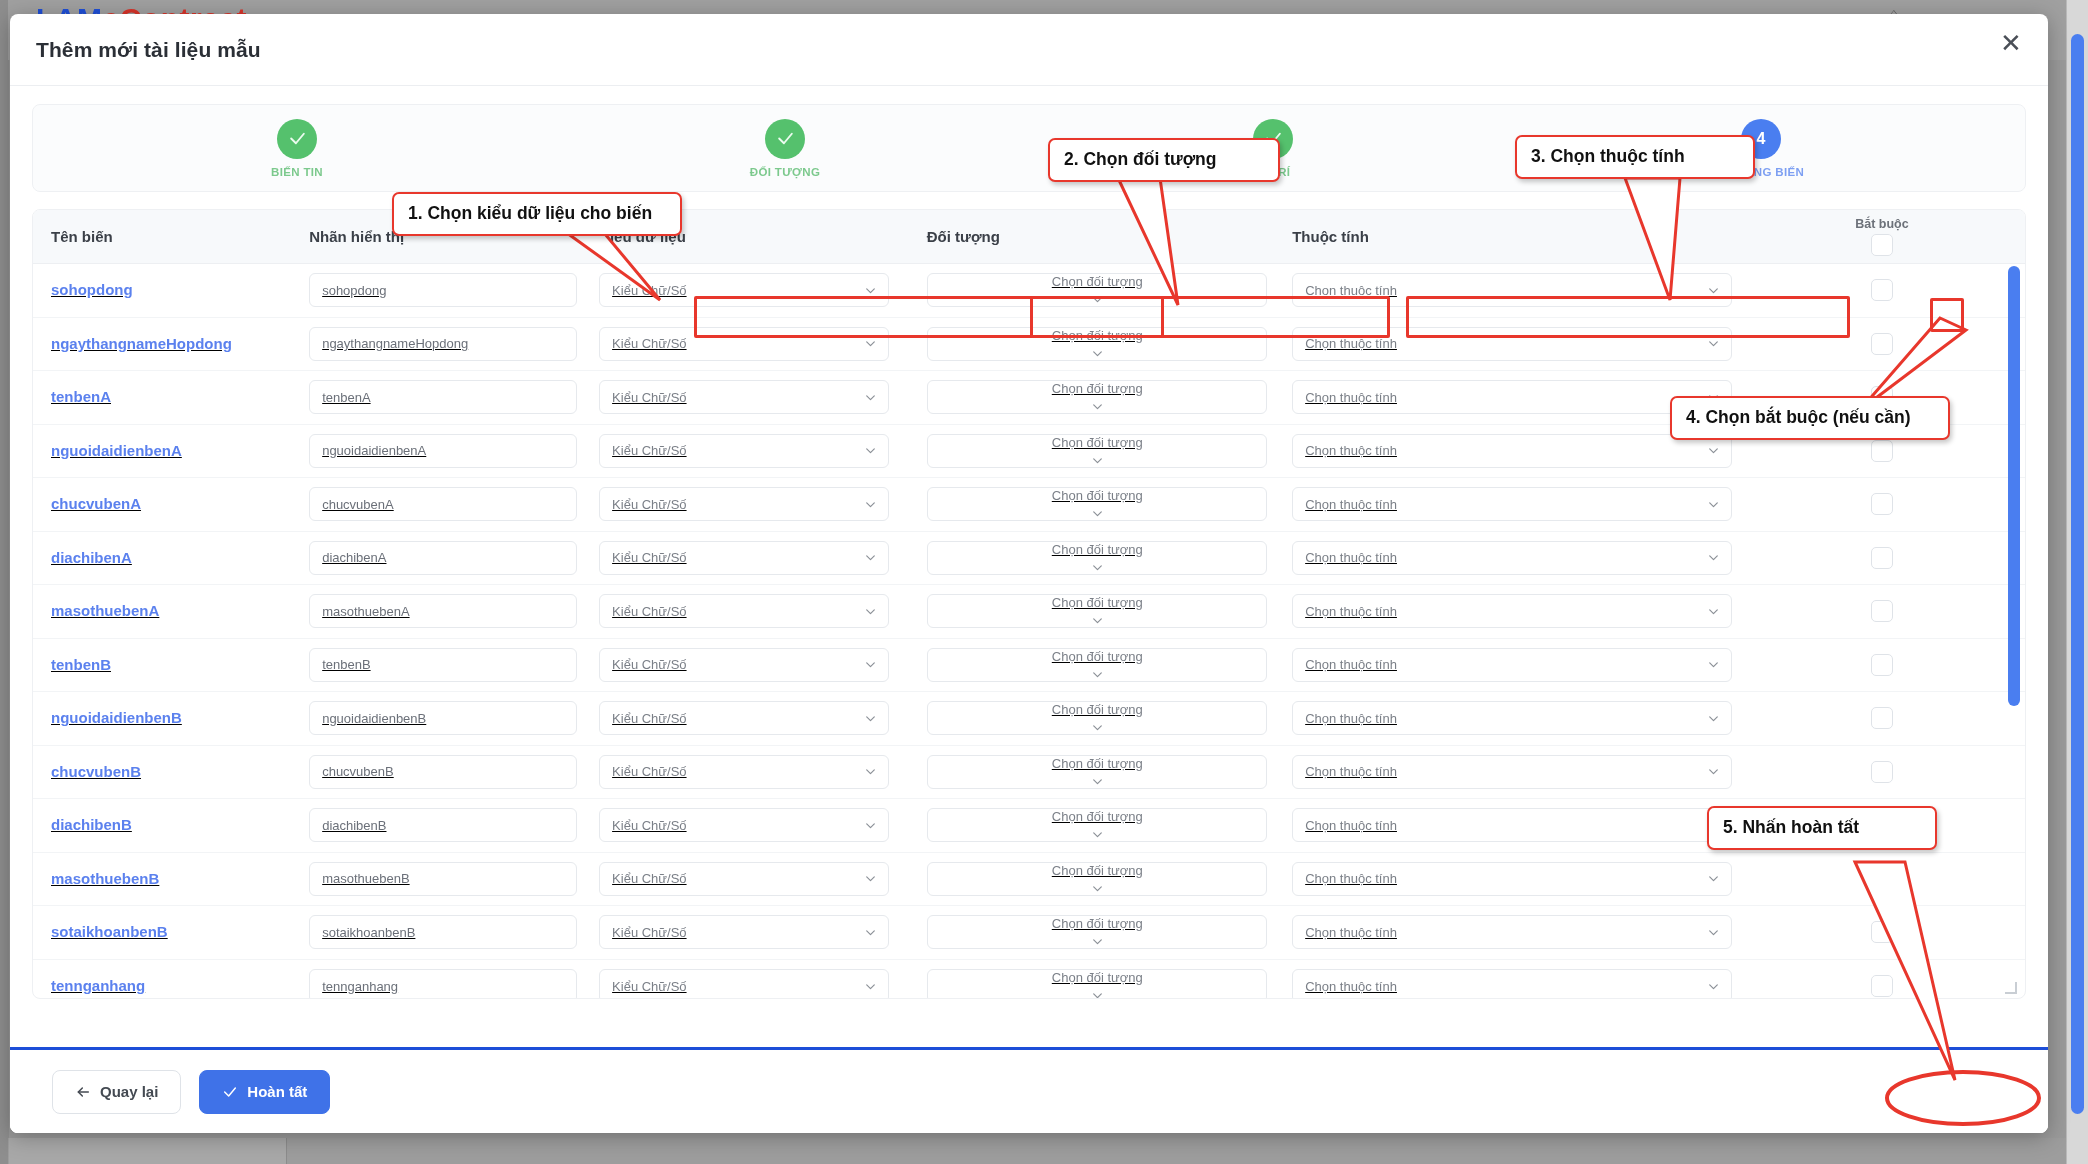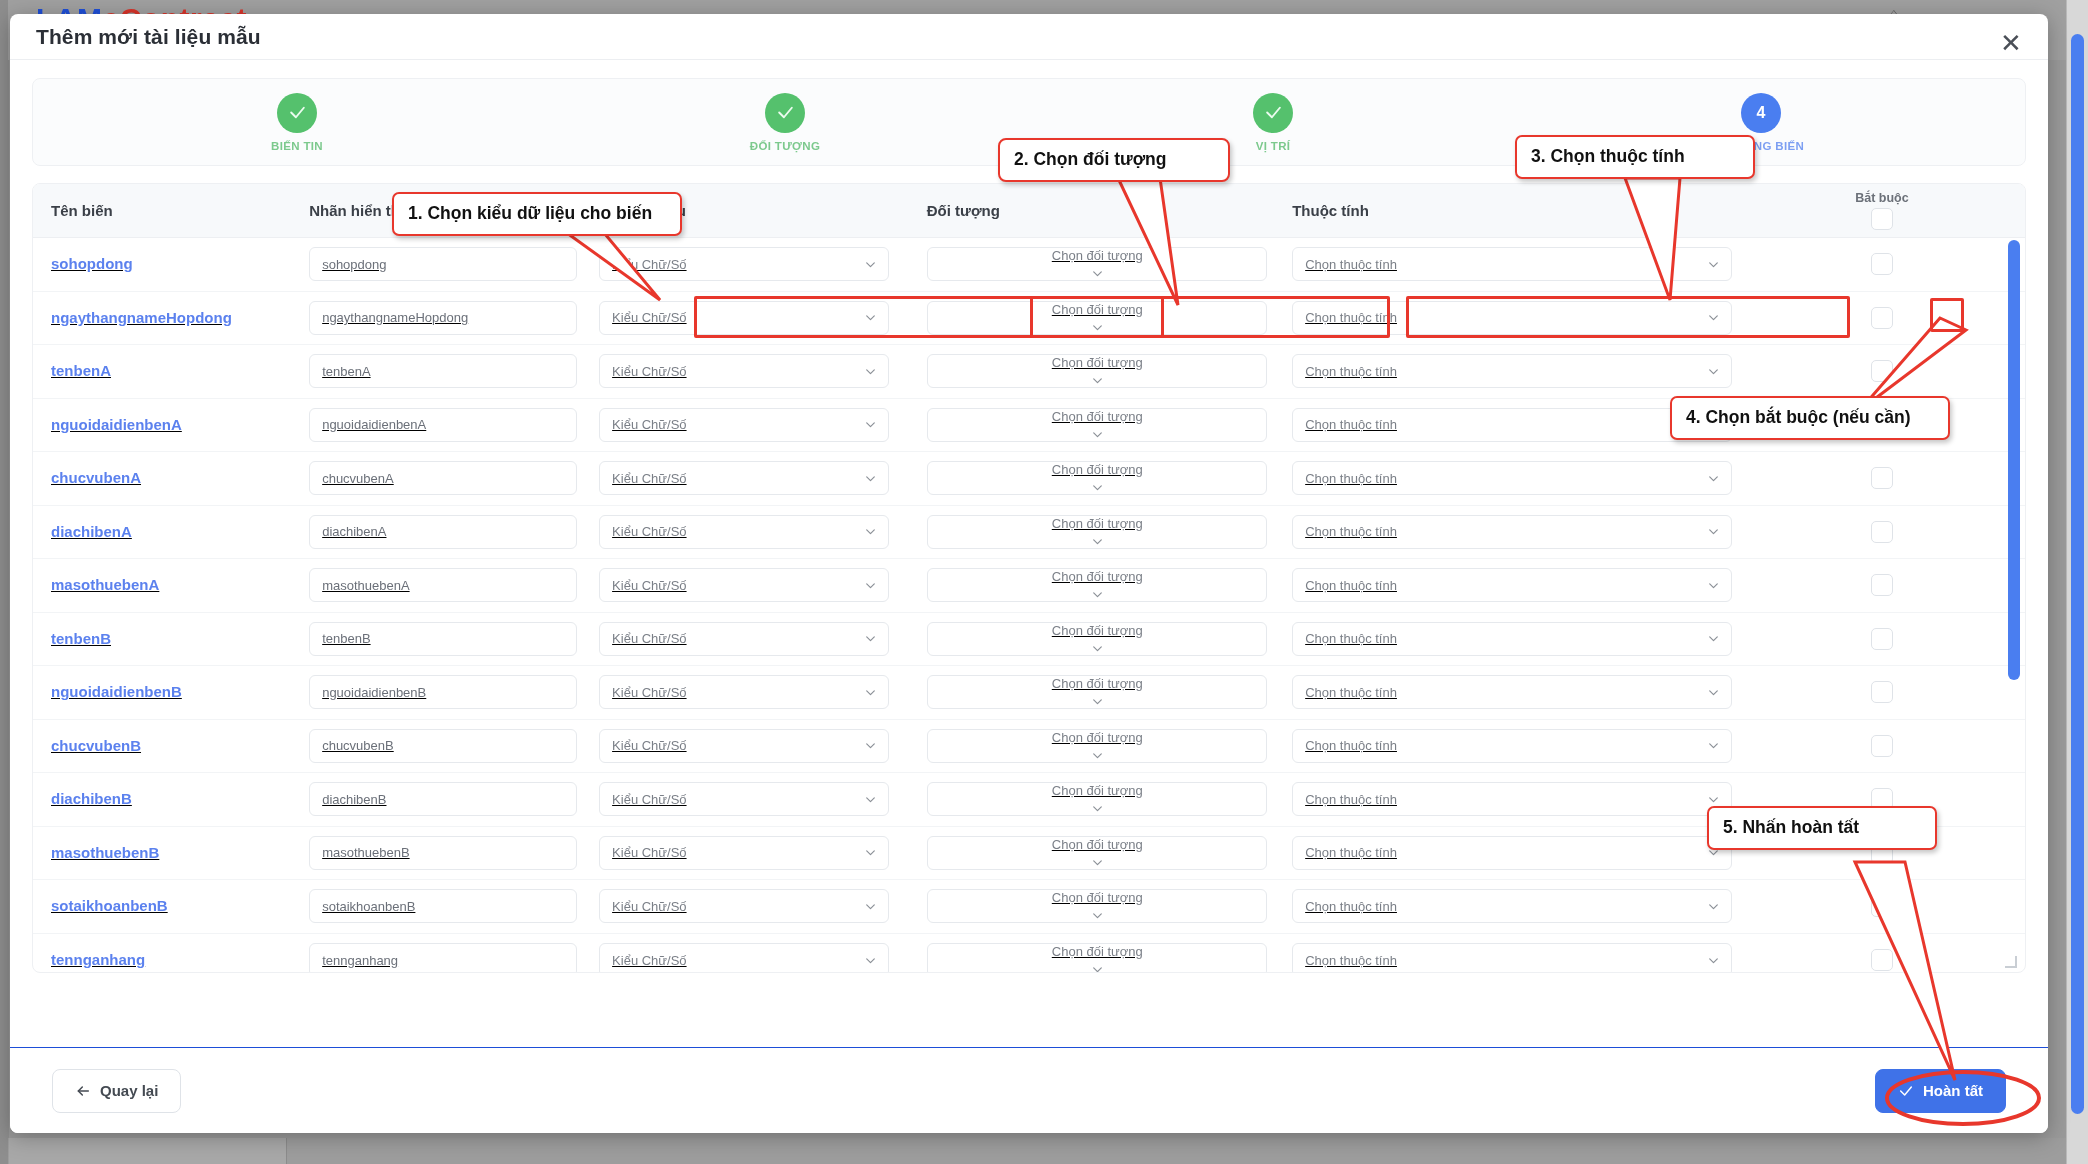--- a/index.html
+++ b/index.html
@@ -59,21 +59,21 @@
   
   #modal {
     position: absolute; left: 10px; top: 14px;
     width: 2038px; height: 1119px;
     background: #ffffff;
     border-radius: 8px;
     box-shadow: 0 4px 22px rgba(0,0,0,.28);
     overflow: hidden;
   }
   #modal-header {
-    height: 46px; border-bottom: 1px solid #eceef1;
+    height: 72px; border-bottom: 1px solid #eceef1;
     display: flex; align-items: center; padding: 4px 26px;
     position: relative;
   }
   #modal-title {
     font-size: 21px; font-weight: 700; color: #2b2f36; letter-spacing: .1px;
   }
   #modal-close {
     position: absolute; right: 22px; top: 14px;
     width: 30px; height: 30px; display: flex; align-items: center; justify-content: center;
     color: #4a4f57; font-size: 26px; cursor: pointer; line-height: 1;
@@ -200,22 +200,22 @@
   }
   #table-resize {
     position: absolute; right: 8px; bottom: 4px; width: 12px; height: 12px;
     border-right: 2px solid #c9ced4; border-bottom: 2px solid #c9ced4;
   }
 
   
   #modal-footer {
     position: absolute; left: 0; right: 0; bottom: 0;
     height: 86px;
-    border-top: 1px solid #1d4ed8;
-    display: flex; align-items: center; justify-content: space-between;
+    border-top: 3px solid #1d4ed8;
+    display: flex; align-items: center; justify-content: flex-start;
     padding: 12px 42px;
     gap: 18px;
     background: #fff;
   }
   .btn {
     height: 44px; border-radius: 8px;
     display: flex; align-items: center; gap: 9px;
     padding: 0 22px;
     font-size: 15px; font-weight: 700;
     cursor: pointer;
@@ -946,21 +946,21 @@
 
     <path d="M 1940,318 L 1860,410 L 1966,330 Z" fill="#ffffff" stroke="#e8372c" stroke-width="3"></path>
 
     <path d="M 1855,862 L 1955,1080 L 1905,862 Z" fill="#ffffff" stroke="#e8372c" stroke-width="3"></path>
     <ellipse cx="1963" cy="1098" rx="76" ry="26" fill="none" stroke="#e8372c" stroke-width="4"></ellipse>
   </svg>
 
   <div class="callout" style="left:392px; top:172px; width:290px;margin-top:20px;">
     <span>1. Chọn kiểu dữ liệu cho biến</span>
   </div>
-  <div class="callout" style="left:998px; top:138px; width:232px;border-radius:8px;">
+  <div class="callout" style="left:1048px; top:138px; width:232px;">
     <span>2. Chọn đối tượng</span>
   </div>
   <div class="callout" style="left:1515px; top:135px; width:240px;">
     <span>3. Chọn thuộc tính</span>
   </div>
   <div class="callout" style="left:1670px; top:396px; width:280px;">
     <span>4. Chọn bắt buộc (nếu cần)</span>
   </div>
   <div class="callout" style="left:1707px; top:806px; width:230px;">
     <span>5. Nhấn hoàn tất</span>

